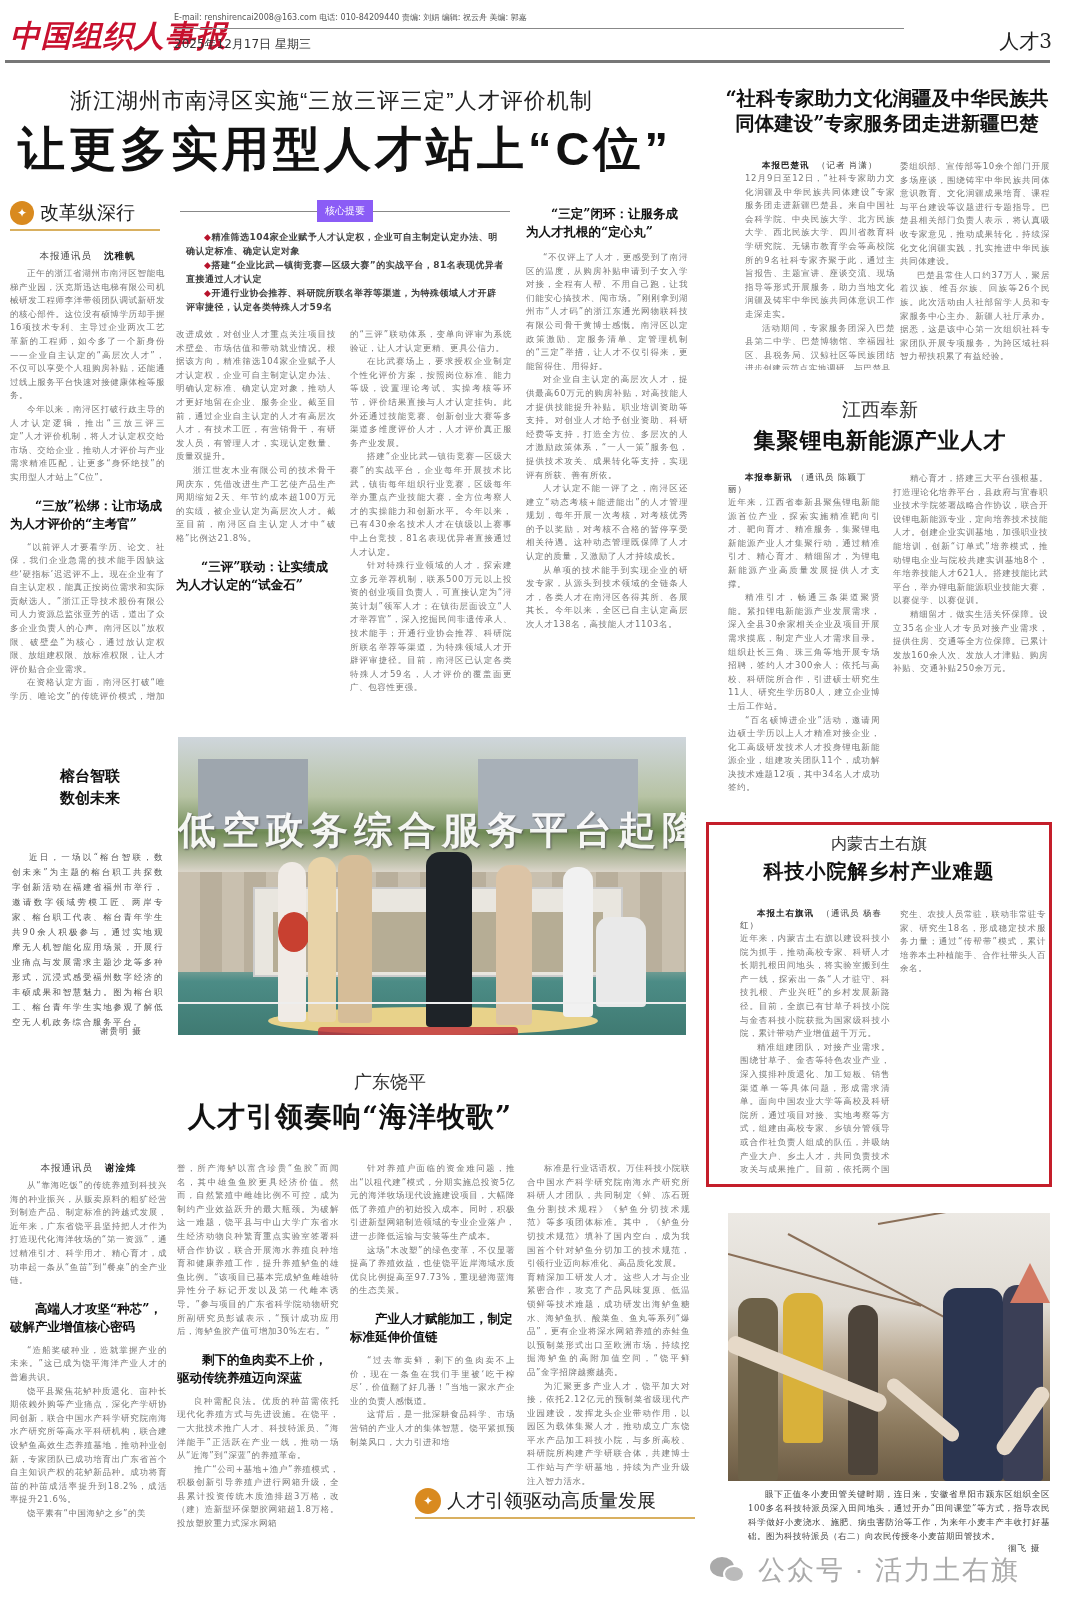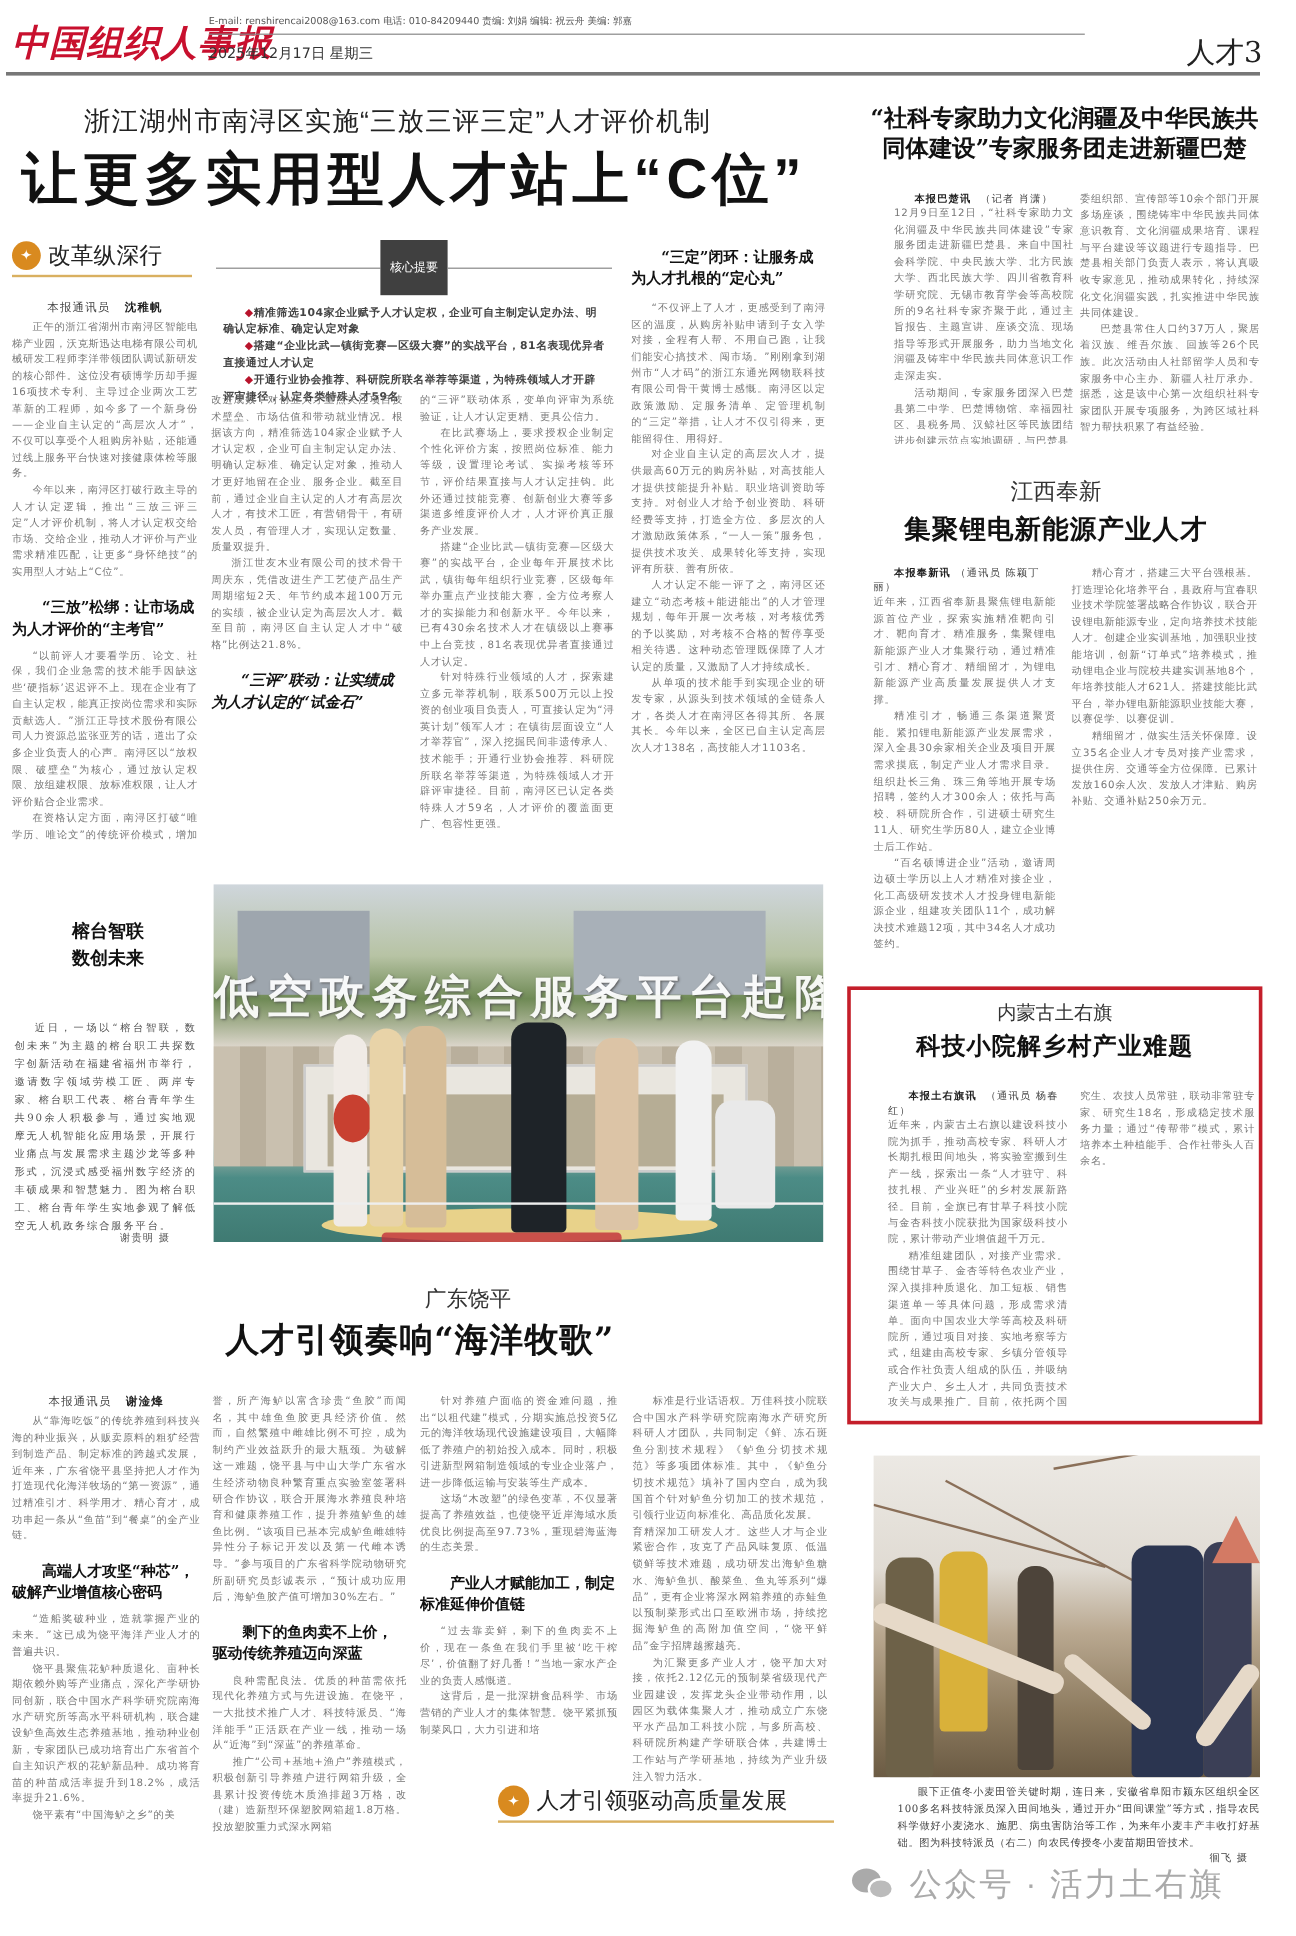--- a/index.html
+++ b/index.html
@@ -6,41 +6,41 @@
   html, body { width: 1080px; height: 1613px; background: #ffffff; overflow: hidden; }
   body { font-family: "DejaVu Sans", "Liberation Sans", sans-serif; color: #333; position: relative; }
 
   .abs { position: absolute; }
 
   
   .masthead-logo { left: 10px; top: 16px; font-family: "DejaVu Serif", serif; font-size: 30px; font-weight: bold; color: #c8102e; letter-spacing: 1px; font-style: italic; }
   .masthead-meta { left: 174px; top: 12px; font-size: 8px; color: #555; white-space: nowrap; }
   .masthead-line1 { left: 174px; top: 28px; width: 730px; height: 1px; background: #888; }
   .masthead-date { left: 174px; top: 36px; font-size: 12px; color: #333; }
-  .masthead-page { right: 28px; top: 28px; font-family: "DejaVu Serif", serif; font-size: 24px; color: #222; }
+  .masthead-page { right: 28px; top: 28px; font-family: "DejaVu Serif", serif; font-size: 20px; color: #222; }
   .masthead-rule { left: 5px; top: 60px; width: 1045px; height: 3px; background: #777; }
 
   
   .kicker { font-family: "Liberation Sans", sans-serif; color: #222; }
   .big-headline { font-family: "Liberation Sans", sans-serif; font-weight: bold; color: #111; }
   .serif-head { font-family: "DejaVu Serif", serif; font-weight: bold; color: #111; }
   .sub-head { font-family: "DejaVu Serif", serif; font-weight: bold; color: #111; font-size: 12.5px; line-height: 18px; }
   .region-label { font-family: "Liberation Sans", sans-serif; color: #333; }
 
   .body-text { font-size: 8.5px; line-height: 13.6px; color: #777; text-align: justify; letter-spacing: 0.6px; }
   .body-text p { text-indent: 2em; }
   .byline { font-size: 9.5px; color: #444; letter-spacing: 1px; }
   .byline b { font-weight: bold; color: #222; }
 
   .section-tag { display: flex; align-items: center; gap: 6px; }
   .tag-icon { width: 24px; height: 24px; border-radius: 50%; background: #d98a1f; display: flex; align-items: center; justify-content: center; color: #fff; font-size: 12px; font-weight: bold; }
   .tag-label { font-size: 19px; color: #222; font-family: "Liberation Sans", sans-serif; }
   .tag-underline { height: 2px; background: #d9b060; margin-top: 3px; }
 
-  .core-box-title { background: #404040; color: #fff; font-size: 10px; padding: 16px 8px; }
+  .core-box-title { background: #8b5cf6; color: #fff; font-size: 10px; padding: 4px 8px; }
   .core-line { height: 1px; background: #888; }
   .core-item { font-size: 9px; line-height: 14px; color: #444; font-weight: bold; letter-spacing: 0.5px; }
   .diamond { color: #b8142c; }
 
   .photo { overflow: hidden; }
   .photo-drone { background: linear-gradient(180deg, #cfd6dc 0%, #b7c3a4 20%, #6f8a55 32%, #d9d4c8 45%, #cdc6b8 70%, #4c8c86 82%, #3f7a72 100%); }
   .drone-banner { position: absolute; left: 0; right: 0; top: 68px; text-align: center; font-family: "Liberation Sans", sans-serif; font-weight: bold; font-size: 38px; color: #fff; letter-spacing: 6px; text-shadow: 1px 1px 2px #555; opacity: 0.92; white-space: nowrap; }
   .drone-building { position: absolute; top: 22px; width: 90px; height: 60px; background: #9ea6ae; }
   .drone-wall { position: absolute; left: 0; right: 0; top: 135px; height: 100px; background: repeating-linear-gradient(90deg, #c9c0af 0 22px, #b9af9c 22px 44px); }
   .drone-pad { position: absolute; left: 90px; top: 270px; width: 330px; height: 28px; border-radius: 50%; background: #e8d28a; }
@@ -106,21 +106,21 @@
     <p>“以前评人才要看学历、论文、社保，我们企业急需的技术能手因缺这些‘硬指标’迟迟评不上。现在企业有了自主认定权，能真正按岗位需求和实际贡献选人。”浙江正导技术股份有限公司人力资源总监张亚芳的话，道出了众多企业负责人的心声。南浔区以“放权限、破壁垒”为核心，通过放认定权限、放组建权限、放标准权限，让人才评价贴合企业需求。</p>
     <p style="max-height:27px; overflow:hidden;">在资格认定方面，南浔区打破“唯学历、唯论文”的传统评价模式，增加技能人才重点考核技术革新、工艺</p>
   </div>
 </div>
 
 <div class="abs" style="left:176px; top:328px; width:160px; height:370px; overflow:hidden;">
   <div class="body-text">
     <p style="text-indent:0;">改进成效，对创业人才重点关注项目技术壁垒、市场估值和带动就业情况。根据该方向，精准筛选104家企业赋予人才认定权，企业可自主制定认定办法、明确认定标准、确定认定对象，推动人才更好地留在企业、服务企业。截至目前，通过企业自主认定的人才有高层次人才，有技术工匠，有营销骨干，有研发人员，有管理人才，实现认定数量、质量双提升。</p>
     <p>浙江世友木业有限公司的技术骨干周庆东，凭借改进生产工艺使产品生产周期缩短2天、年节约成本超100万元的实绩，被企业认定为高层次人才。截至目前，南浔区自主认定人才中“破格”比例达21.8%。</p>
   </div>
-  <div class="sub-head" style="margin:12px 0 9px; text-indent:2em;font-style:italic;">“三评”联动：让实绩成为人才认定的“试金石”</div>
+  <div class="sub-head" style="margin:12px 0 9px; text-indent:2em;">“三评”联动：让实绩成为人才认定的“试金石”</div>
 </div>
 
 <div class="abs" style="left:350px; top:328px; width:162px; height:370px; overflow:hidden;">
   <div class="body-text">
     <p style="text-indent:0;">的“三评”联动体系，变单向评审为系统验证，让人才认定更精、更具公信力。</p>
     <p>在比武赛场上，要求授权企业制定个性化评价方案，按照岗位标准、能力等级，设置理论考试、实操考核等环节，评价结果直接与人才认定挂钩。此外还通过技能竞赛、创新创业大赛等多渠道多维度评价人才，人才评价真正服务产业发展。</p>
     <p>搭建“企业比武—镇街竞赛—区级大赛”的实战平台，企业每年开展技术比武，镇街每年组织行业竞赛，区级每年举办重点产业技能大赛，全方位考察人才的实操能力和创新水平。今年以来，已有430余名技术人才在镇级以上赛事中上台竞技，81名表现优异者直接通过人才认定。</p>
     <p>针对特殊行业领域的人才，探索建立多元举荐机制，联系500万元以上投资的创业项目负责人，可直接认定为“浔英计划”领军人才；在镇街层面设立“人才举荐官”，深入挖掘民间非遗传承人、技术能手；开通行业协会推荐、科研院所联名举荐等渠道，为特殊领域人才开辟评审捷径。目前，南浔区已认定各类特殊人才59名，人才评价的覆盖面更广、包容性更强。</p>
   </div>
 </div>

